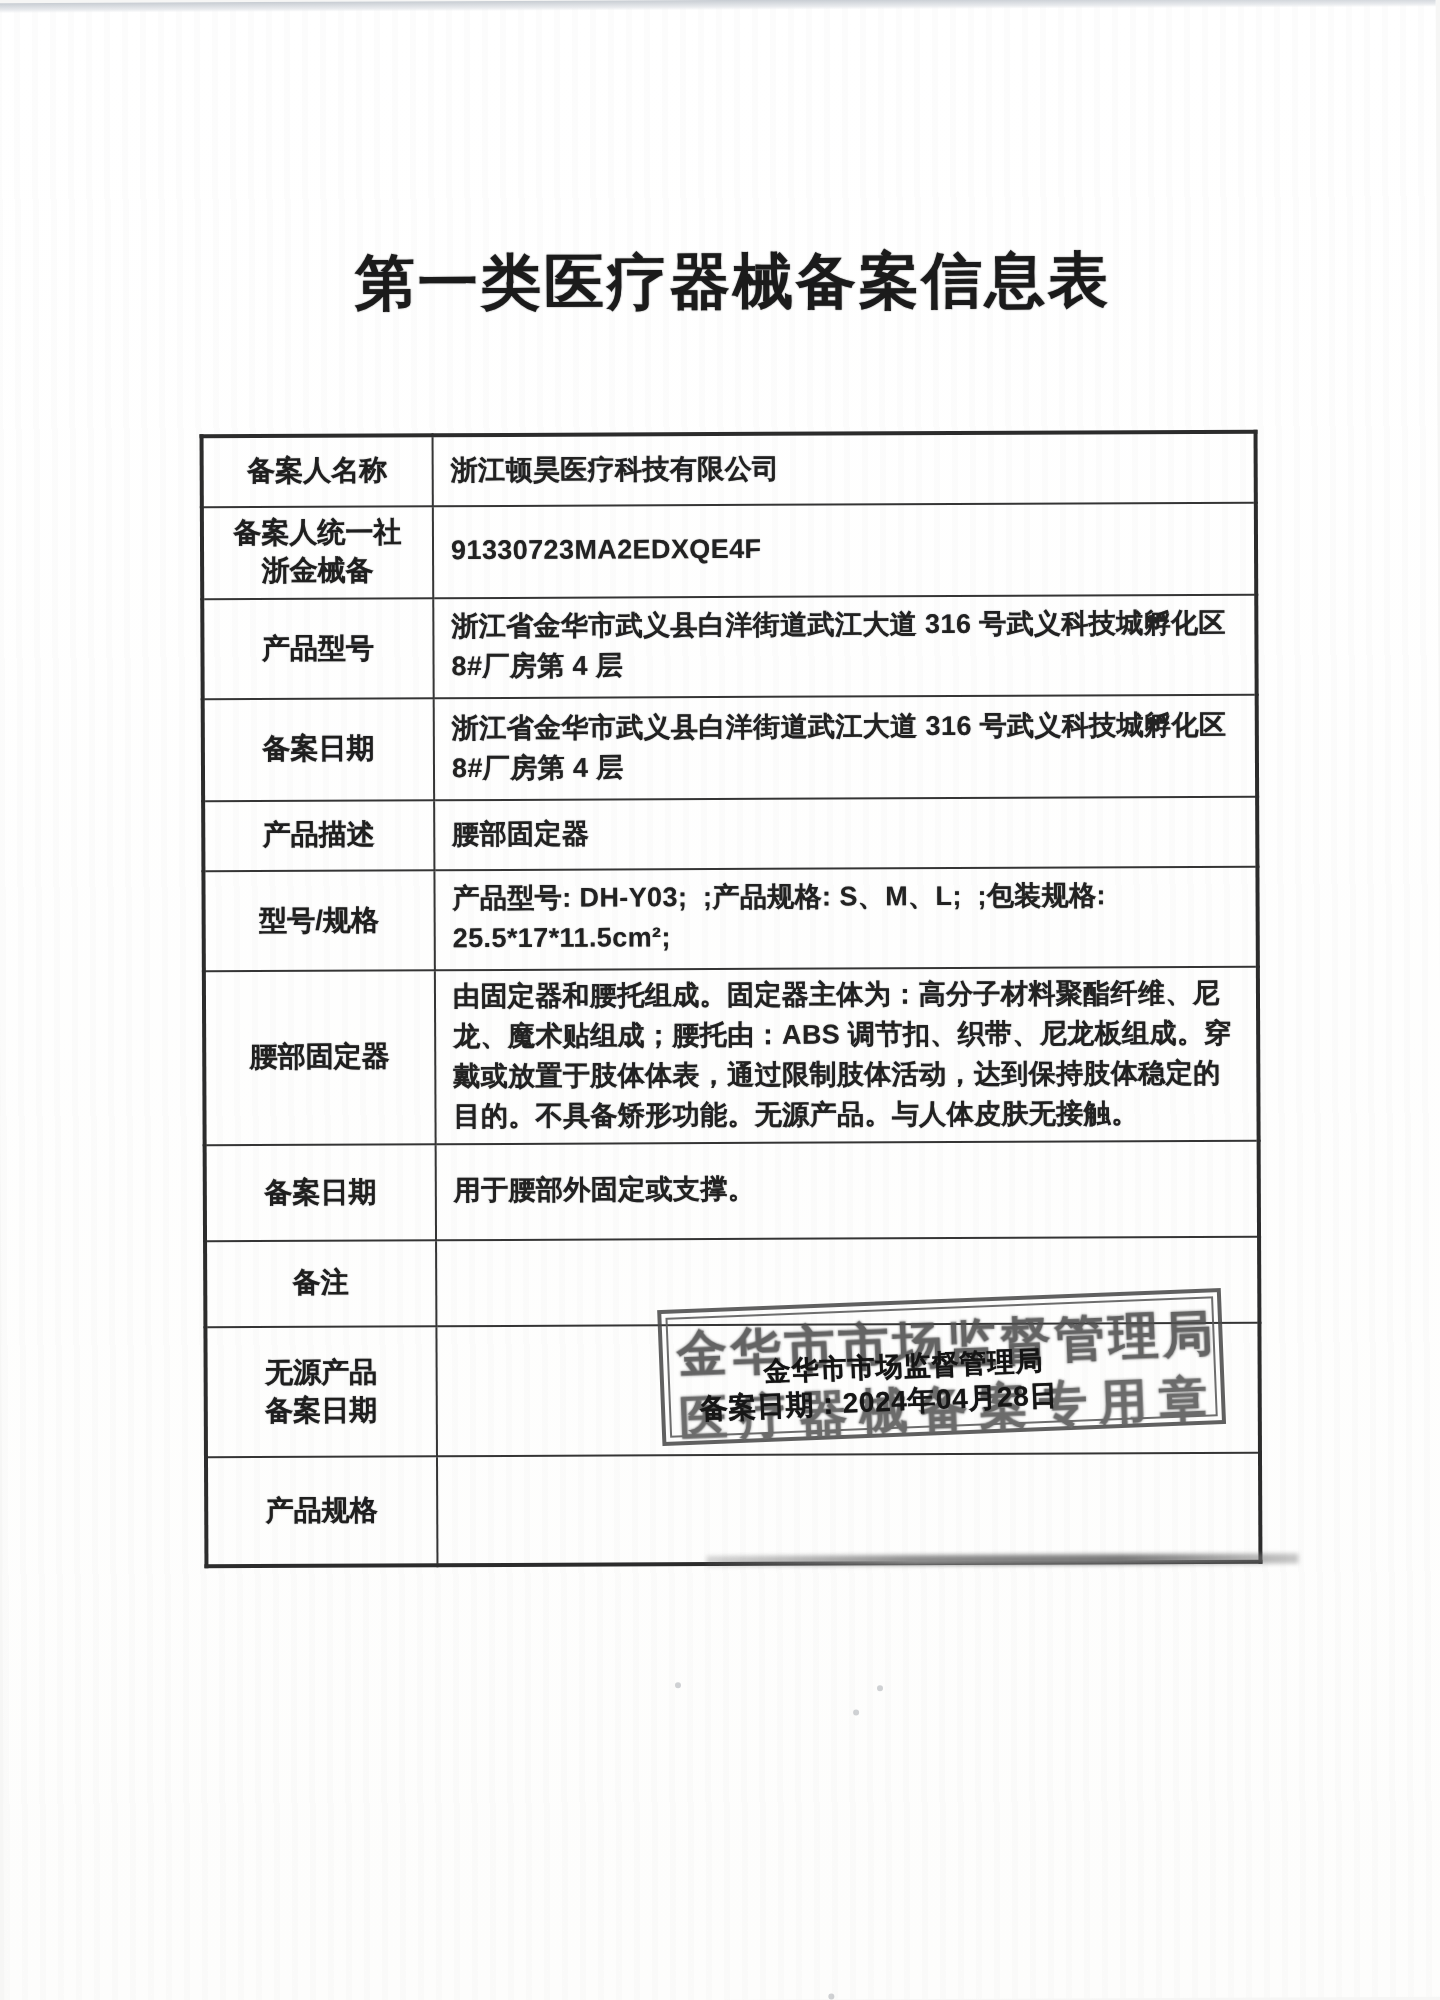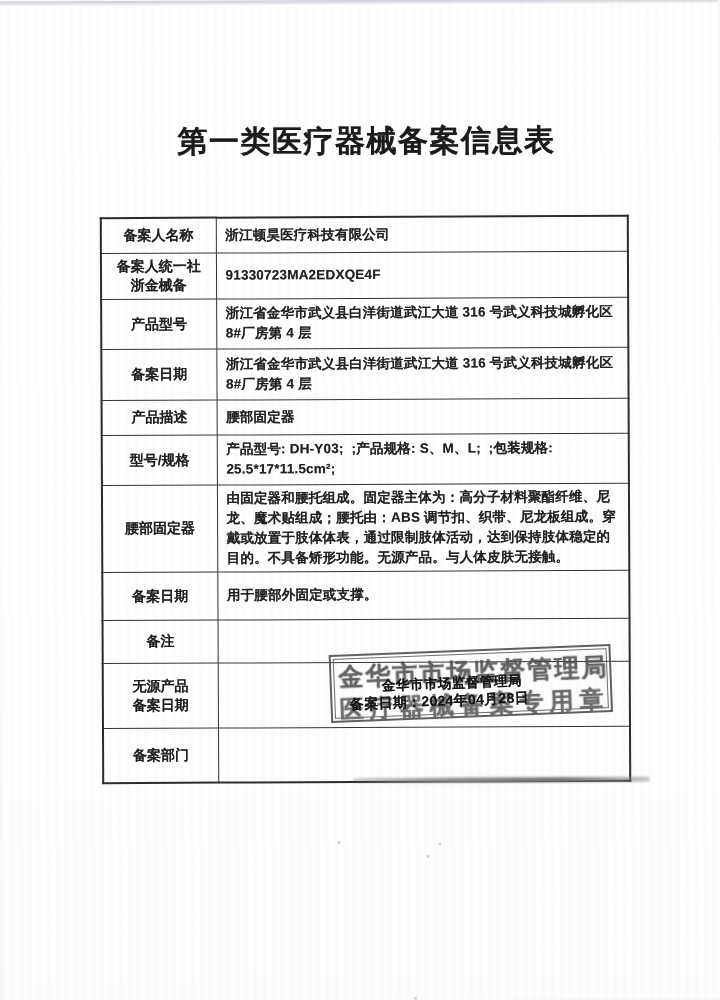--- a/index.html
+++ b/index.html
@@ -144,21 +144,21 @@
       <tr class="r9">
         <th>备注</th>
         <td></td>
       </tr>
       <tr class="r10">
         <th>无源产品
 备案日期</th>
         <td></td>
       </tr>
       <tr class="r11">
-        <th>备案部门</th>
+        <th>产品规格</th>
         <td></td>
       </tr>
     </tbody>
   </table>
 
   <div class="stamp">
     <div class="stamp-inner">
       <div class="stamp-line1">金华市市场监督管理局</div>
       <div class="stamp-line2">医疗器械备案专用章</div>
     </div>

